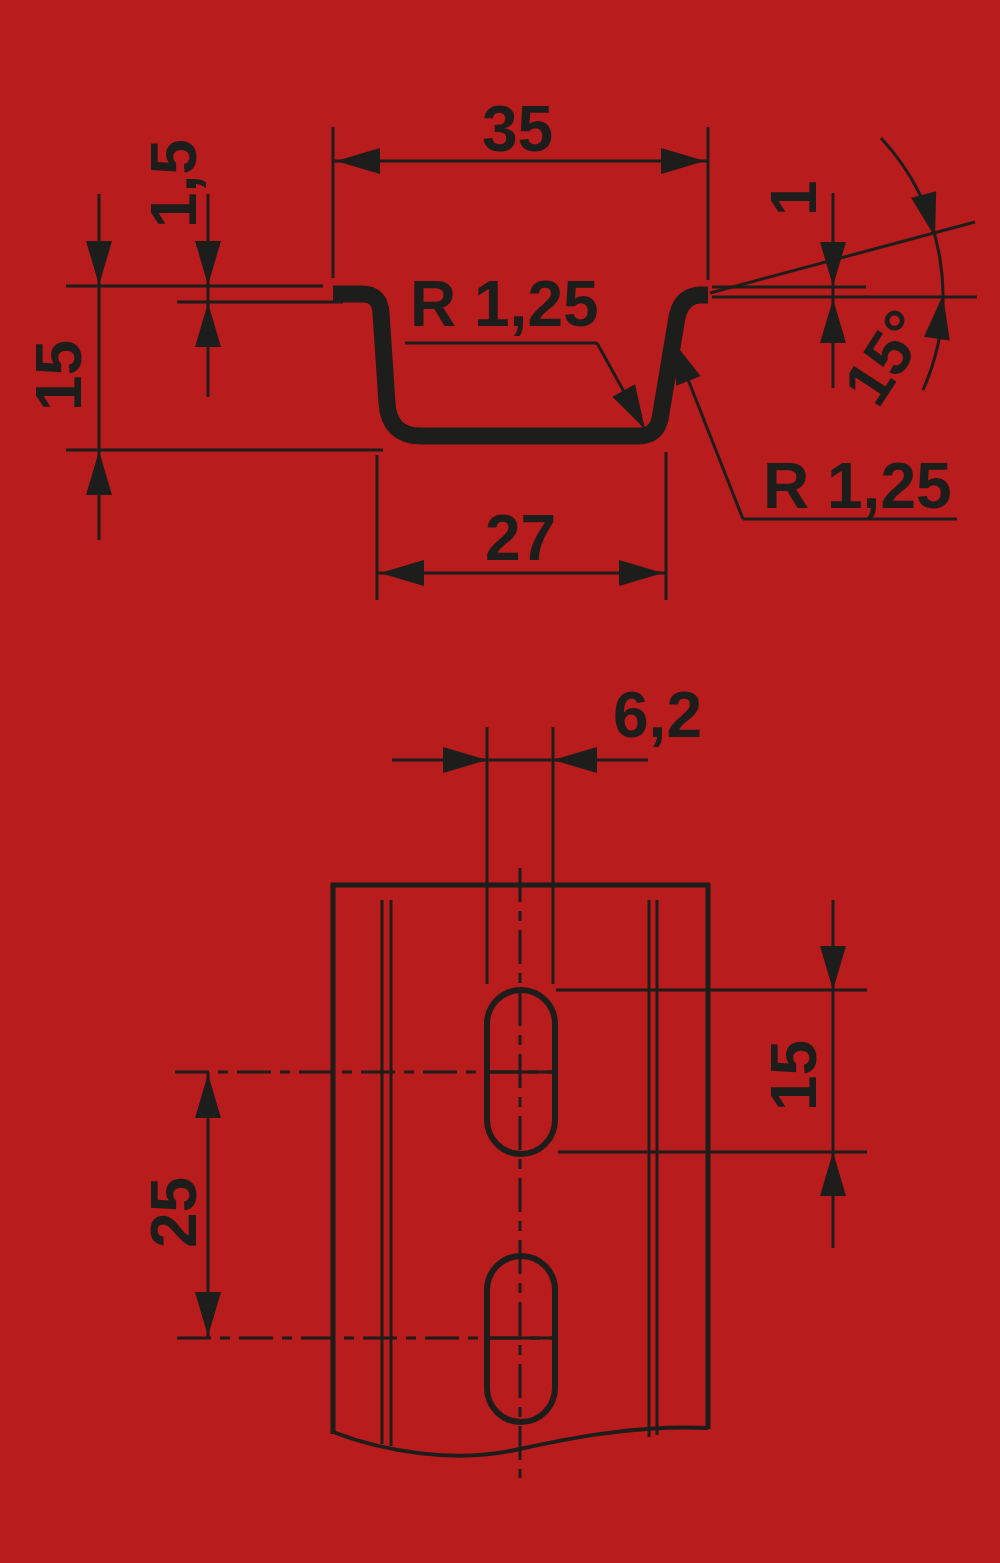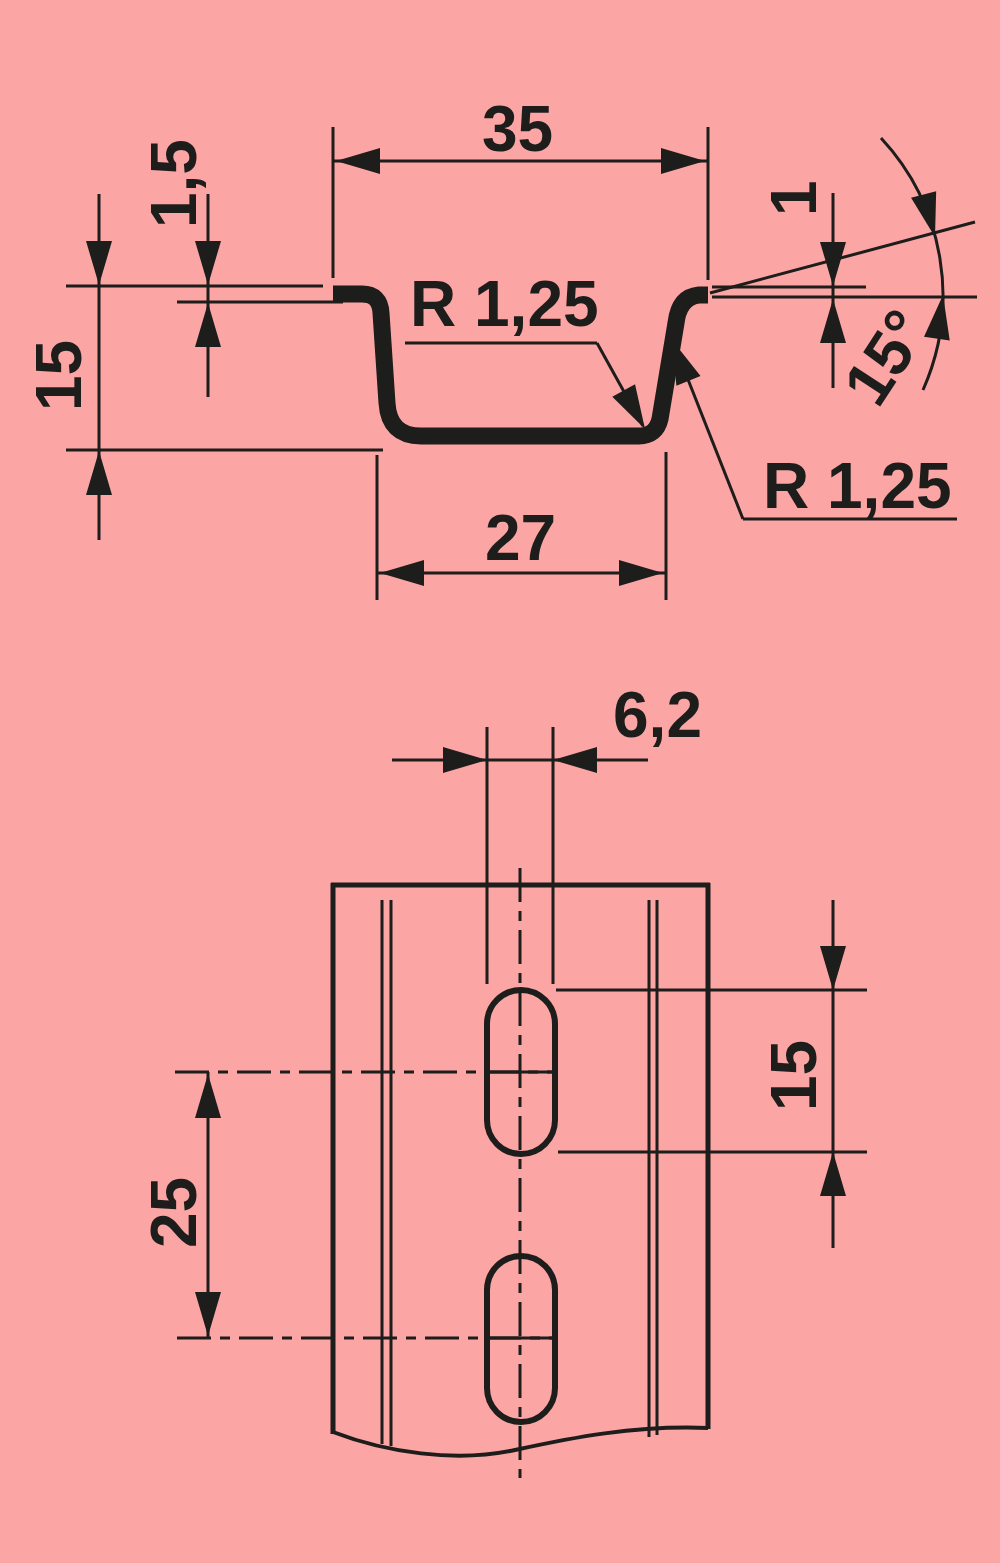--- a/index.html
+++ b/index.html
@@ -1,16 +1,16 @@
 <!DOCTYPE html>
 <html><head>
 <meta charset="utf-8">
 <style>
   html,body{margin:0;padding:0;background:#ffffff;}
-  .page{width:1000px;height:1563px;background:#fca5a5;position:relative;overflow:hidden;}
+  .page{width:1000px;height:1563px;background:#b91c1c;position:relative;overflow:hidden;}
   svg{display:block;}
   .ln{stroke:#1d1d1b;stroke-width:3;fill:none;}
   .ln4{stroke:#1d1d1b;stroke-width:4;fill:none;}
   .outline{stroke:#1d1d1b;stroke-width:5;fill:none;}
   .slot{stroke:#1d1d1b;stroke-width:6;fill:none;}
   .profile{stroke:#1d1d1b;stroke-width:17;fill:none;stroke-linejoin:round;stroke-linecap:butt;}
   .cl{stroke:#1d1d1b;stroke-width:3;fill:none;stroke-dasharray:34 9 10 9;}
   .arr{fill:#1d1d1b;stroke:none;}
   text{font-family:"Liberation Sans","DejaVu Sans",sans-serif;font-weight:bold;font-size:64px;fill:#1d1d1b;}
 </style>

